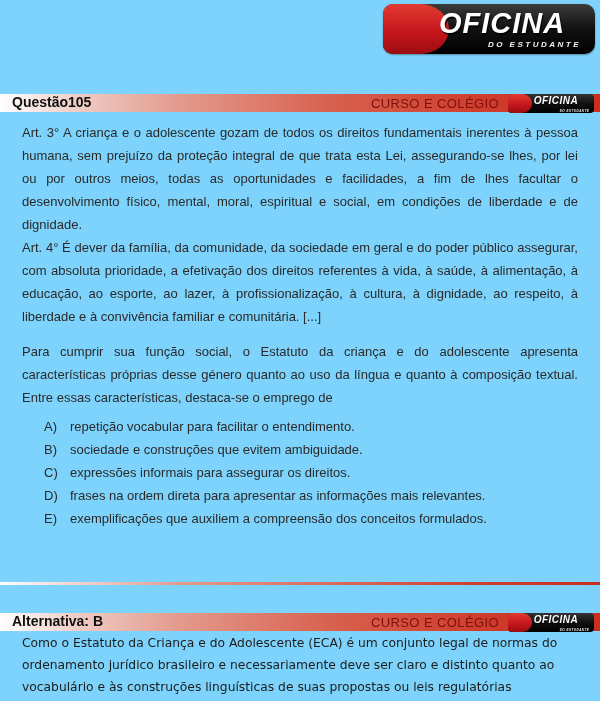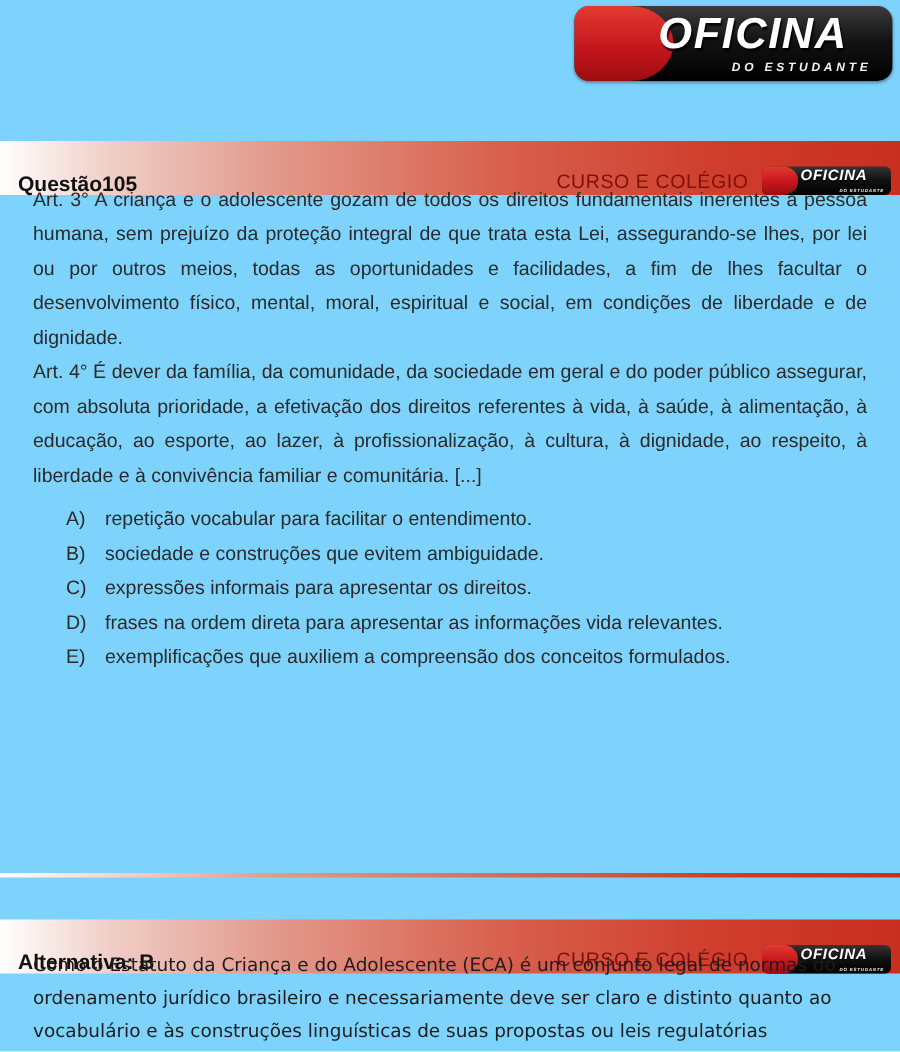--- a/index.html
+++ b/index.html
@@ -26,24 +26,24 @@
     font-family:"Liberation Sans", sans-serif;
   }
   .logo-sub {
     position:absolute; right:14px; bottom:5px;
     font-style:italic; font-weight:700; font-size:8px; letter-spacing:2.5px;
     color:#f2f2f2; font-family:"Liberation Sans", sans-serif;
   }
 
   
   .bar {
-    position:absolute; left:0; right:0; height:36px;
+    position:absolute; left:0; right:0; height:18px;
     background:linear-gradient(90deg,#ffffff 0%, #f0cfc8 12%, #e39a8d 30%, #d8614f 55%, #cf3d2c 80%, #c92f1f 100%);
-    display:flex; align-items:flex-end; justify-content:space-between;
-    padding:12px 6px 0 12px; box-sizing:border-box;
+    display:flex; align-items:flex-start; justify-content:space-between;
+    padding:0 6px 0 12px; box-sizing:border-box;
   }
   #question-bar { top:94px; }
   #answer-bar   { top:613px; }
   .thin-line {
     position:absolute; top:582px; left:0; right:0; height:3px;
     background:linear-gradient(90deg,#ffffff 0%, #e39a8d 30%, #cf3d2c 80%, #c92f1f 100%);
   }
   .bar-left { font-weight:700; font-size:14px; color:#101010; display:flex; }
   .bar-left .num { }
   .bar-right { display:flex; align-items:center; }
@@ -108,37 +108,38 @@
         <span class="logo-word">OFICINA</span>
         <span class="logo-sub">DO ESTUDANTE</span>
       </span>
     </div>
   </div>
 
   <div class="content">
     <p class="passage-para">Art. 3° A criança e o adolescente gozam de todos os direitos fundamentais inerentes à pessoa humana, sem prejuízo da proteção integral de que trata esta Lei, assegurando-se lhes, por lei ou por outros meios, todas as oportunidades e facilidades, a fim de lhes facultar o desenvolvimento físico, mental, moral, espiritual e social, em condições de liberdade e de dignidade.</p>
     <p class="passage-para">Art. 4° É dever da família, da comunidade, da sociedade em geral e do poder público assegurar, com absoluta prioridade, a efetivação dos direitos referentes à vida, à saúde, à alimentação, à educação, ao esporte, ao lazer, à profissionalização, à cultura, à dignidade, ao respeito, à liberdade e à convivência familiar e comunitária. [...]</p>
 
+    <p class="stem">Para cumprir sua função social, o Estatuto da criança e do adolescente apresenta características próprias desse género quanto ao uso da língua e quanto à composição textual. Entre essas características, destaca-se o emprego de</p>
 
     <ol class="options">
       <li class="option">
         <span class="opt-letter">A)</span>
         <span class="opt-text">repetição vocabular para facilitar o entendimento.</span>
       </li>
       <li class="option">
         <span class="opt-letter">B)</span>
         <span class="opt-text">sociedade e construções que evitem ambiguidade.</span>
       </li>
       <li class="option">
         <span class="opt-letter">C)</span>
-        <span class="opt-text">expressões informais para apresentar os direitos.</span>
+        <span class="opt-text">expressões informais para assegurar os direitos.</span>
       </li>
       <li class="option">
         <span class="opt-letter">D)</span>
-        <span class="opt-text">frases na ordem direta para apresentar as informações vida relevantes.</span>
+        <span class="opt-text">frases na ordem direta para apresentar as informações mais relevantes.</span>
       </li>
       <li class="option">
         <span class="opt-letter">E)</span>
         <span class="opt-text">exemplificações que auxiliem a compreensão dos conceitos formulados.</span>
       </li>
     </ol>
   </div>
 
   <div class="thin-line"></div>
 

